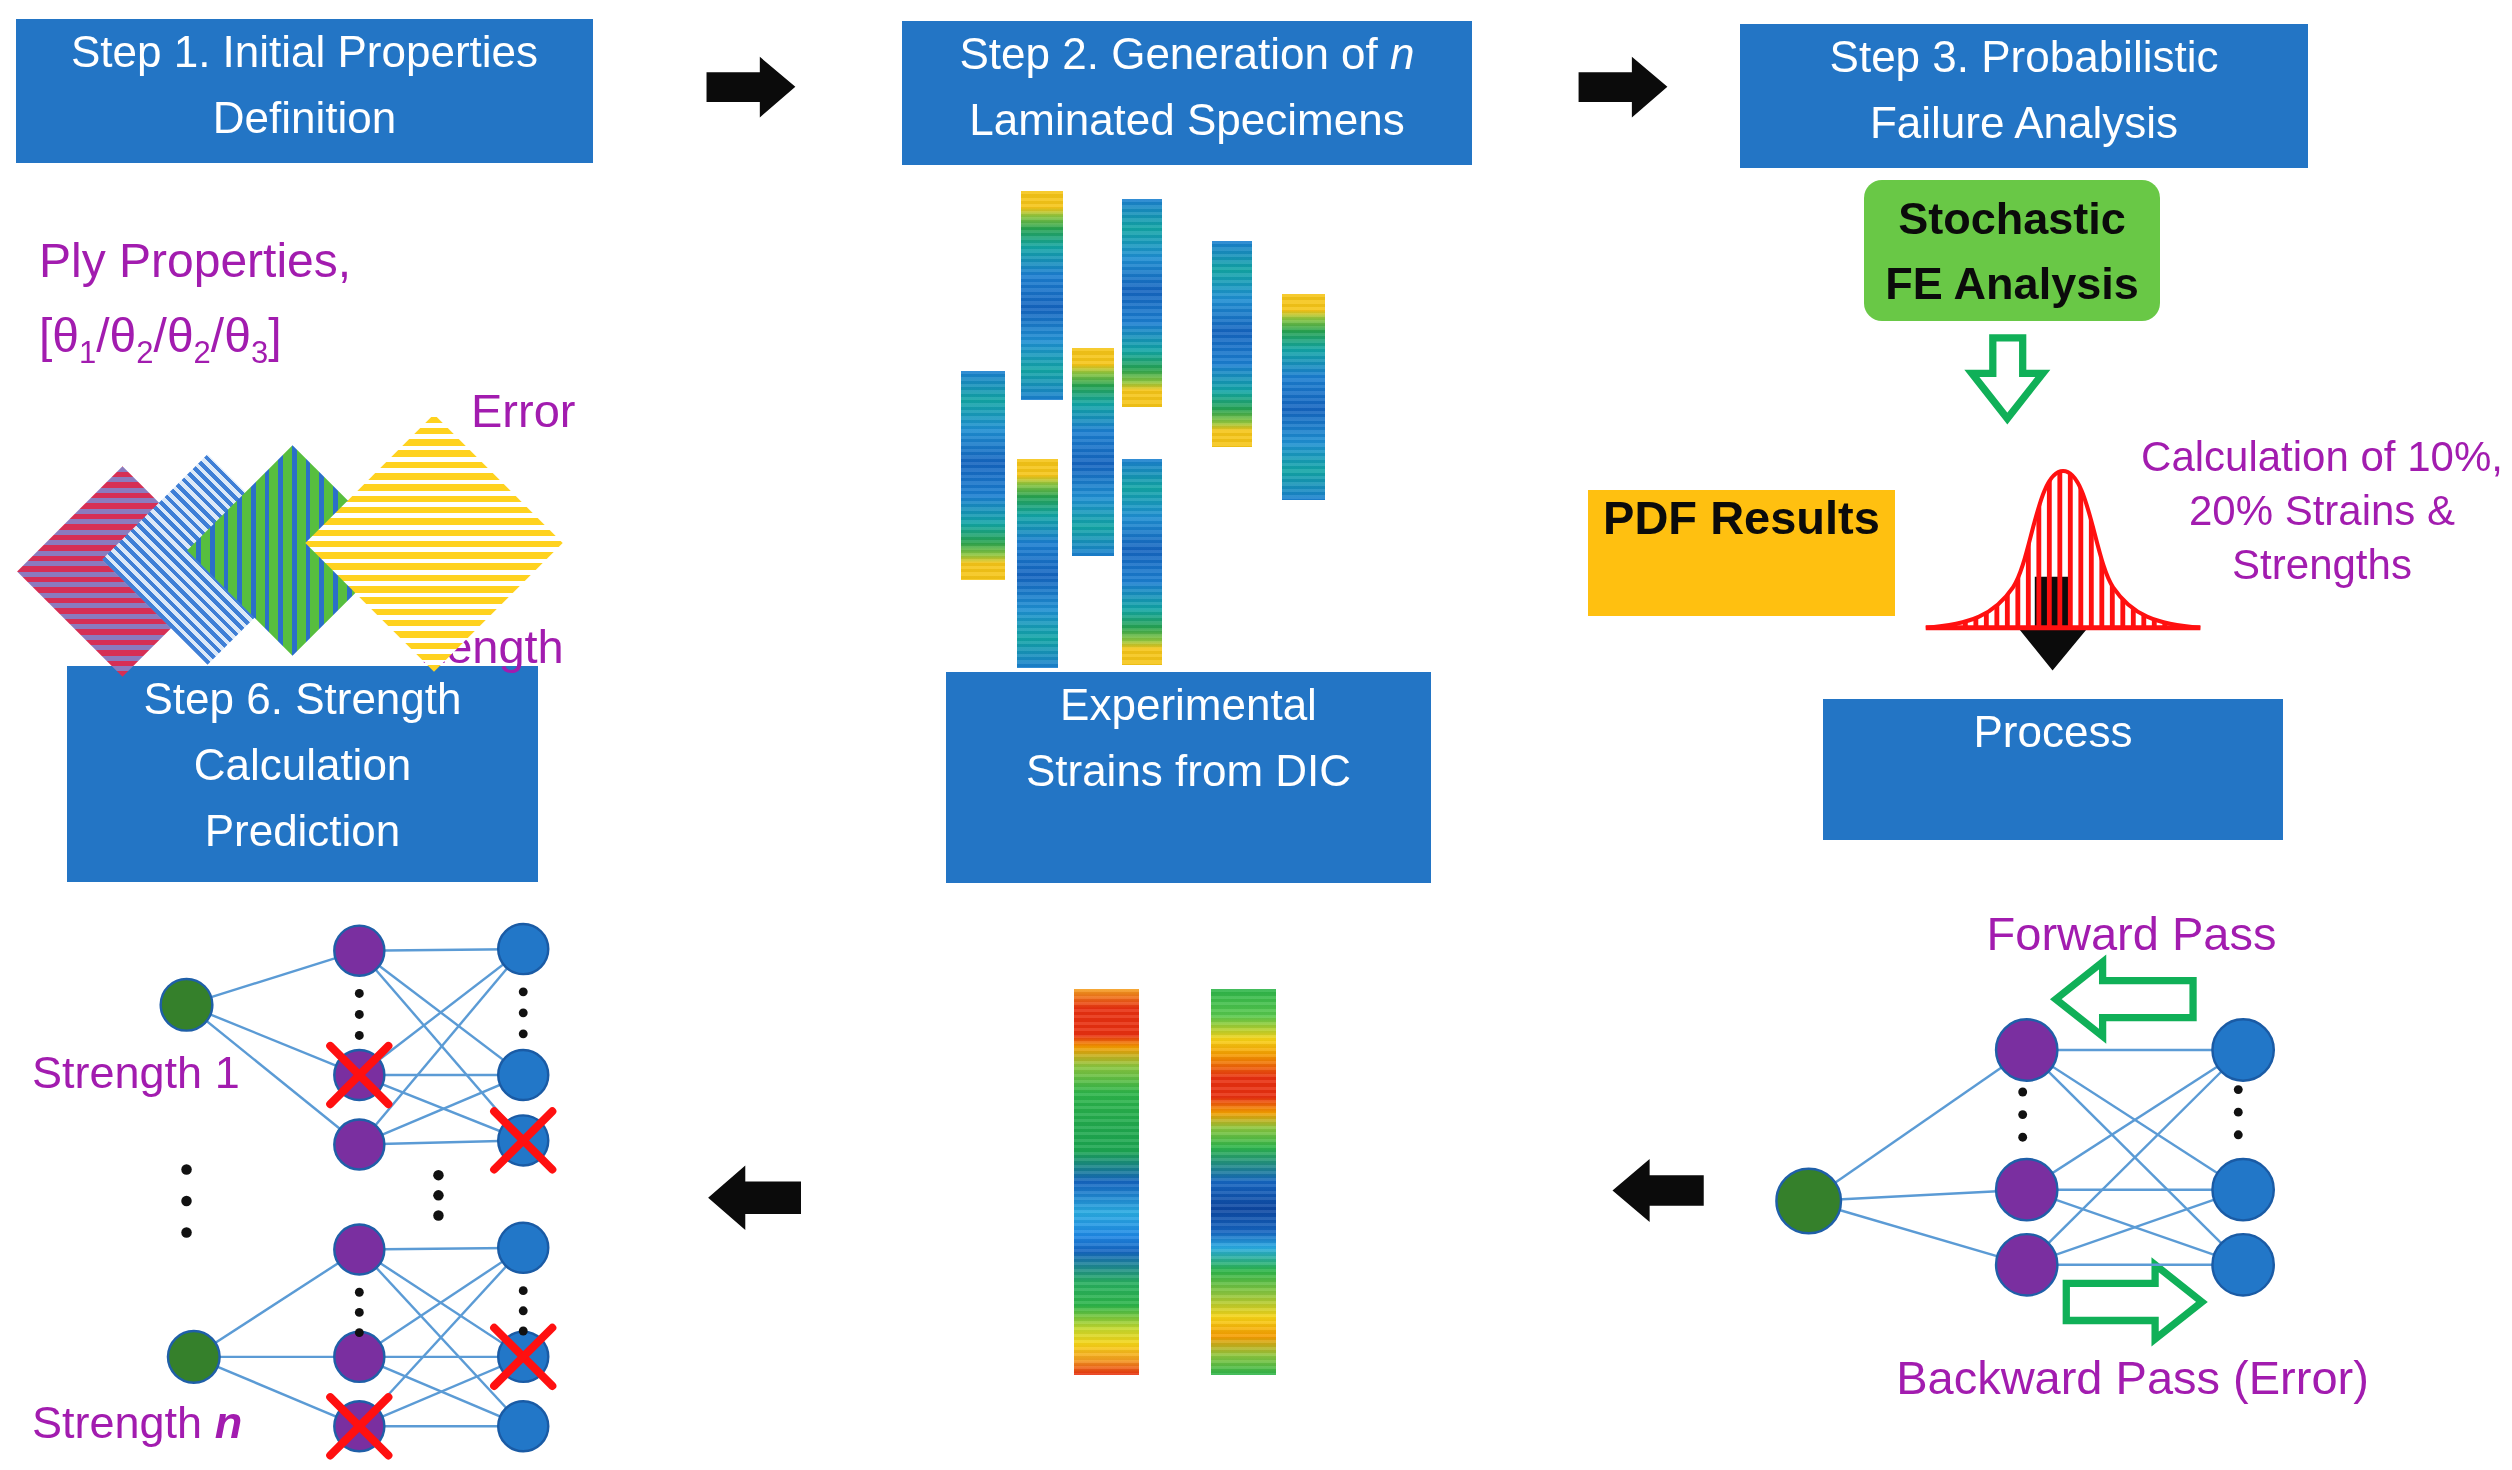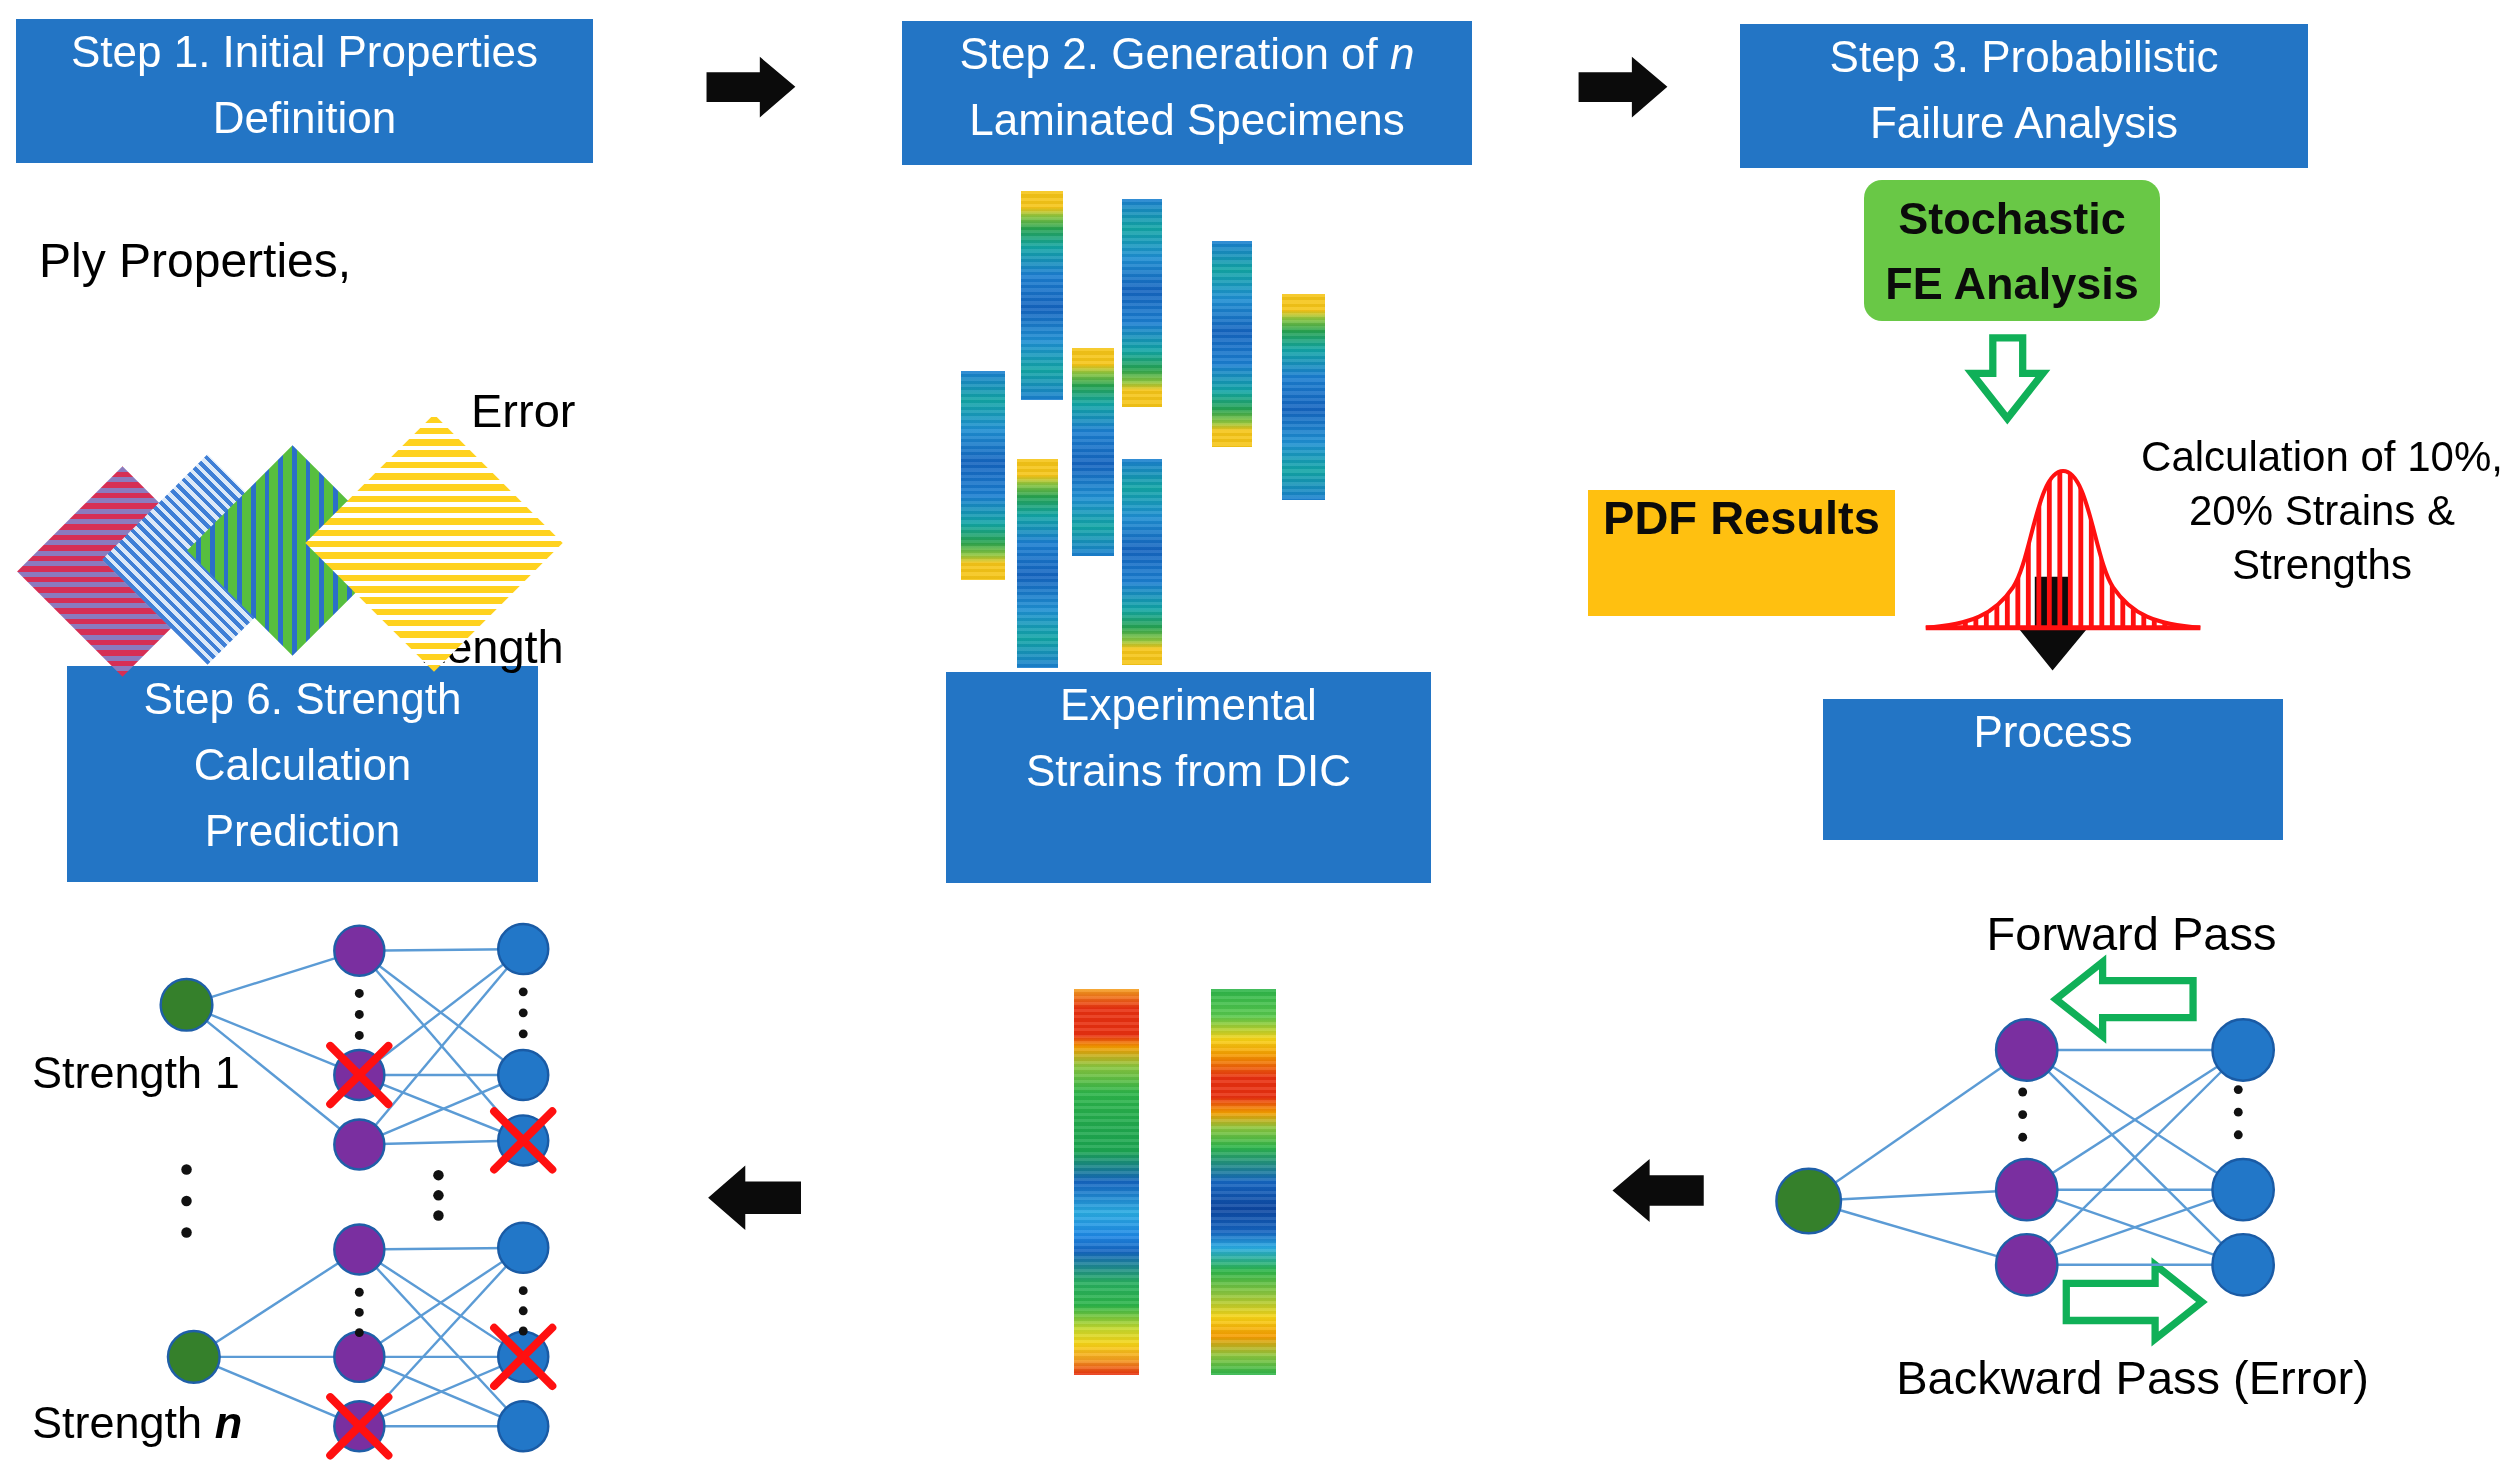--- a/index.html
+++ b/index.html
@@ -17,21 +17,21 @@
   .stepbox .ln{display:block;}
   .greenbox{
     position:absolute;display:flex;flex-direction:column;justify-content:center;align-items:center;
     background:var(--box-green);color:#0b0b0b;font-weight:bold;font-size:45px;line-height:65px;
     text-align:center;white-space:nowrap;border-radius:18px;
   }
   .orangebox{
     position:absolute;display:flex;justify-content:center;
     background:var(--box-orange);color:#0b0b0b;font-weight:bold;font-size:47px;white-space:nowrap;
   }
-  .freetext{position:absolute;font-size:45px;color:#000000;white-space:nowrap;}
+  .freetext{position:absolute;font-size:45px;color:#a21caf;white-space:nowrap;}
   .centertext{text-align:center;white-space:normal;}
   sub.th{font-size:31px;}
   
   .ply{position:absolute;transform:rotate(45deg);}
   .ply-red{background:repeating-linear-gradient(-45deg,#d62f55 0 5.7px,#8b7bbe 5.7px 10.5px);}
   .ply-blue{background:repeating-linear-gradient(0deg,#3f7fd6 0 4px,#dce9f8 4px 8px);}
   .ply-green{background:repeating-linear-gradient(45deg,#57be3e 0 9px,#2b6fc9 9px 13.7px);}
   .ply-yellow{background:repeating-linear-gradient(-45deg,#ffd21f 0 6.5px,#ffffff 6.5px 11.3px);}
   
   .strip{position:absolute;}
@@ -231,20 +231,23 @@
   <div class="greenbox" style="left:1864px;top:180px;width:296px;height:141px;">
     <span class="ln">Stochastic</span>
     <span class="ln">FE Analysis</span>
   </div>
 
   <div class="orangebox" style="left:1588px;top:490px;width:307px;height:126px;">
     <span>PDF Results</span>
   </div>
 
   <div class="freetext" style="left:39px;top:233px;font-size:48px;">Ply Properties,</div>
+  <div class="freetext" style="left:39px;top:308px;font-size:48px;">
+    <span>[θ</span><sub class="th">1</sub><span>/θ</span><sub class="th">2</sub><span>/θ</span><sub class="th">2</sub><span>/θ</span><sub class="th">3</sub><span>]</span>
+  </div>
   <div class="freetext" style="left:471px;top:383px;font-size:47px;">Error</div>
   <div class="freetext" style="left:420px;top:619px;font-size:47px;">Length</div>
 
   <div class="ply ply-red" style="left:48px;top:497px;width:149px;height:149px;z-index:1;"></div>
   <div class="ply ply-blue" style="left:133px;top:485px;width:149px;height:149px;z-index:2;"></div>
   <div class="ply ply-green" style="left:218px;top:476px;width:149px;height:149px;z-index:3;"></div>
   <div class="ply ply-yellow" style="left:343px;top:452px;width:182px;height:182px;z-index:4;"></div>
 
   <div class="strip spec-a" style="left:1021px;top:191px;width:42px;height:209px;"></div>
   <div class="strip spec-b" style="left:1122px;top:199px;width:40px;height:208px;"></div>

